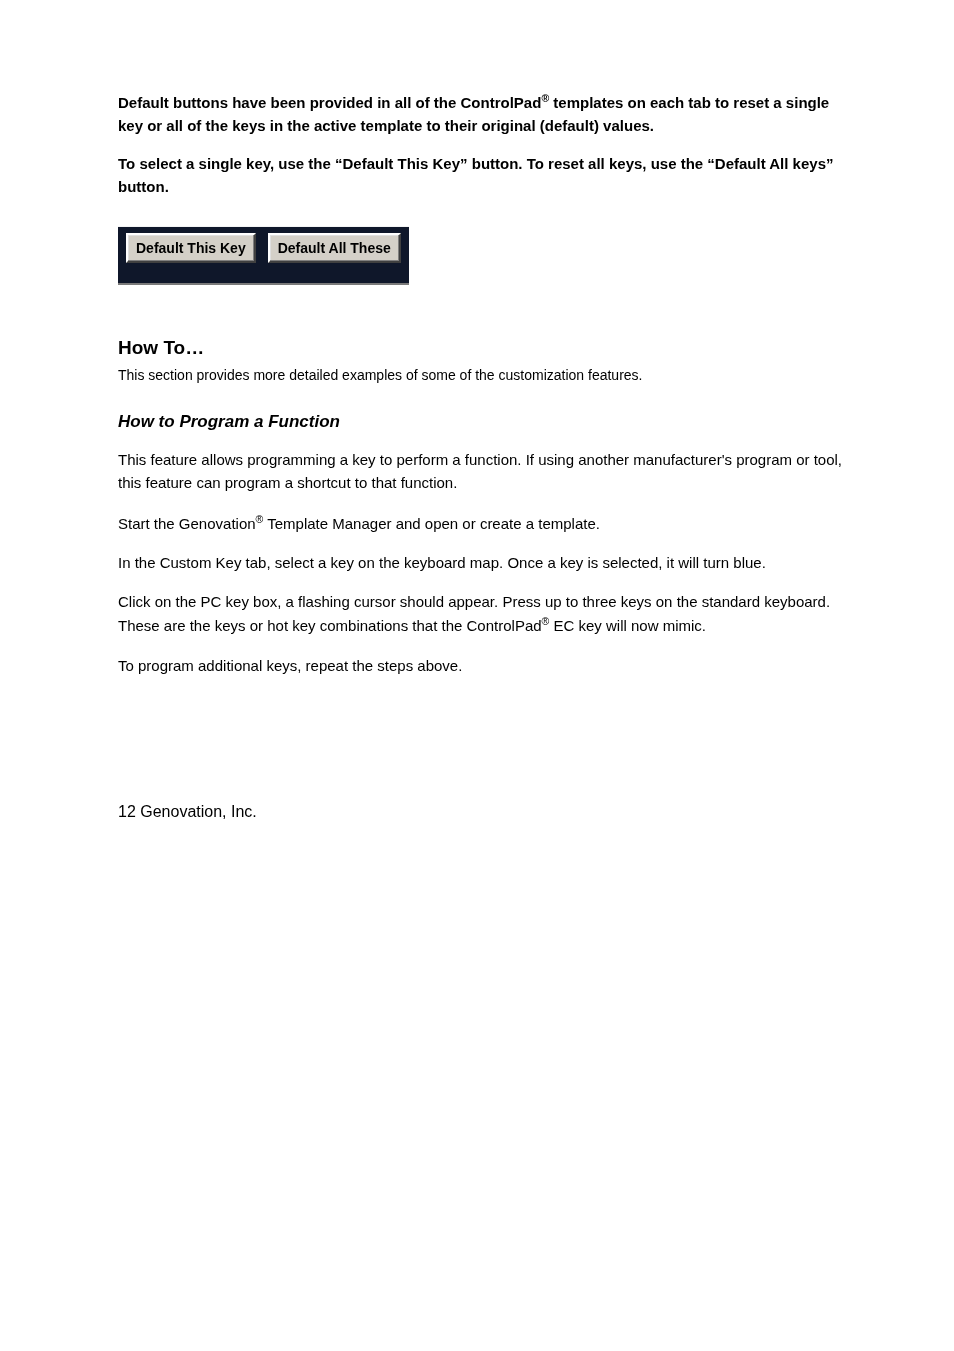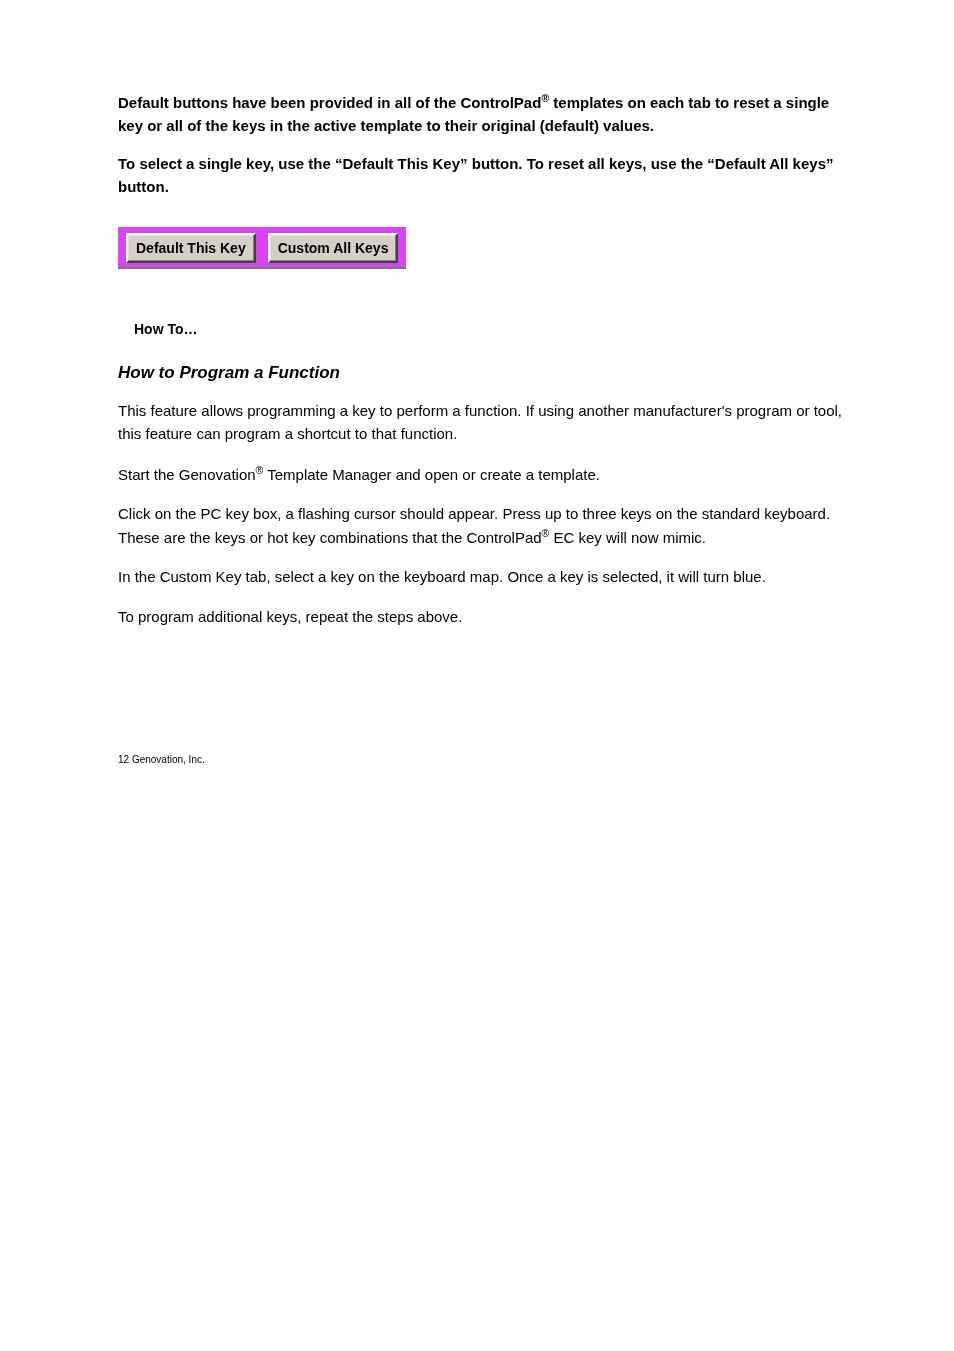--- a/index.html
+++ b/index.html
@@ -15,22 +15,22 @@
     box-sizing: border-box;
   }
   .intro p {
     font-size: 15px;
     line-height: 1.55;
     margin: 0 0 14px 0;
     font-weight: bold;
   }
   .btnbar {
     display: inline-flex;
-    background: #d946ef;
-    padding: 6px 8px 4px 8px;
+    background: #0f172a;
+    padding: 6px 8px 20px 8px;
     margin: 14px 0 24px 0;
     border-top: 1px solid #f4f4f4;
     border-bottom: 2px solid #7a7a7a;
     gap: 12px;
   }
   .winbtn {
     font-family: Tahoma, Arial, sans-serif;
     font-size: 14px;
     font-weight: bold;
     color: #000;
@@ -38,23 +38,23 @@
     padding: 5px 8px;
     border-top: 2px solid #ffffff;
     border-left: 2px solid #ffffff;
     border-right: 2px solid #404040;
     border-bottom: 2px solid #404040;
     box-shadow: inset -1px -1px 0 #808080, inset 1px 1px 0 #dfdfdf;
     cursor: pointer;
     user-select: none;
   }
   h2.section-title {
-    font-size: 14px;
+    font-size: 19px;
     font-weight: bold;
-    margin: 28px 0 6px 16px;
+    margin: 28px 0 6px 0;
   }
   .section-sub {
     font-size: 14px;
     margin: 0 0 18px 0;
     line-height: 1.5;
   }
   h3.sub-title {
     font-size: 17px;
     font-weight: bold;
     font-style: italic;
@@ -63,53 +63,54 @@
   .body-block p {
     font-size: 15px;
     line-height: 1.55;
     margin: 16px 0 10px 0;
   }
   sup.reg {
     font-size: 0.7em;
     vertical-align: super;
   }
   .footer {
-    font-size: 10px;
+    font-size: 16px;
     margin-top: 120px;
     padding-top: 6px;
   }
 </style>
 </head>
 <body>
 
 <div class="page">
 
   <div class="intro">
     <p>
       <span>Default buttons have been provided in all of the ControlPad</span><sup class="reg">®</sup><span> templates on each tab to reset a single key or all of the keys in the active template to their original (default) values.</span>
     </p>
     <p>To select a single key, use the “Default This Key” button. To reset all keys, use the “Default All keys” button.</p>
   </div>
 
   <div class="btnbar">
     <div class="winbtn">Default This Key</div>
-    <div class="winbtn">Custom All Keys</div>
+    <div class="winbtn">Default All These</div>
   </div>
 
   <h2 class="section-title">How To…</h2>
+  <p class="section-sub">This section provides more detailed examples of some of the customization features.</p>
 
   <h3 class="sub-title">How to Program a Function</h3>
 
   <div class="body-block">
     <p>This feature allows programming a key to perform a function. If using another manufacturer's program or tool, this feature can program a shortcut to that function.</p>
     <p>
       <span>Start the Genovation</span><sup class="reg">®</sup><span> Template Manager and open or create a template.</span>
     </p>
+    <p>In the Custom Key tab, select a key on the keyboard map.  Once a key is selected, it will turn blue.</p>
     <p>
       <span>Click on the PC key box, a flashing cursor should appear.  Press up to three keys on the standard keyboard.  These are the keys or hot key combinations that the ControlPad</span><sup class="reg">®</sup><span> EC key will now mimic.</span>
     </p>
-    <p>In the Custom Key tab, select a key on the keyboard map.  Once a key is selected, it will turn blue.</p>
     <p>To program additional keys, repeat the steps above.</p>
   </div>
 
   <div class="footer">12                                                                                                                                 Genovation, Inc.</div>
 
 </div>
 
 </body></html>

